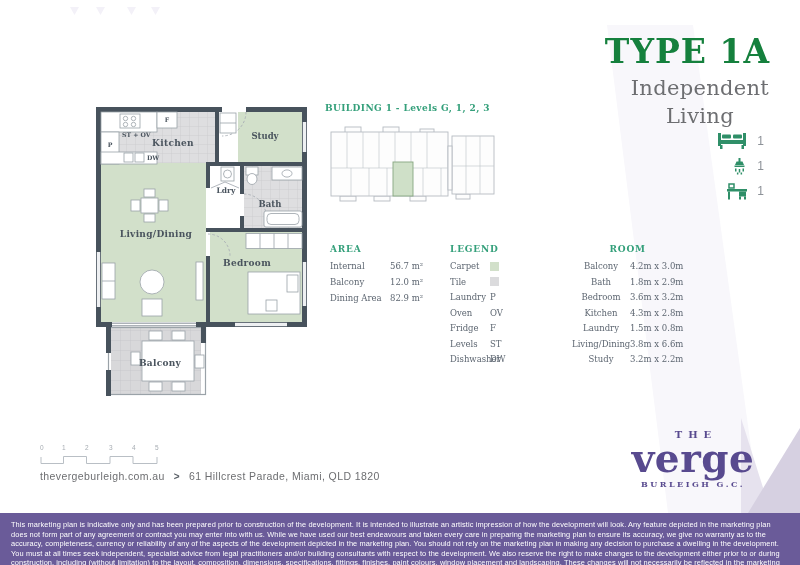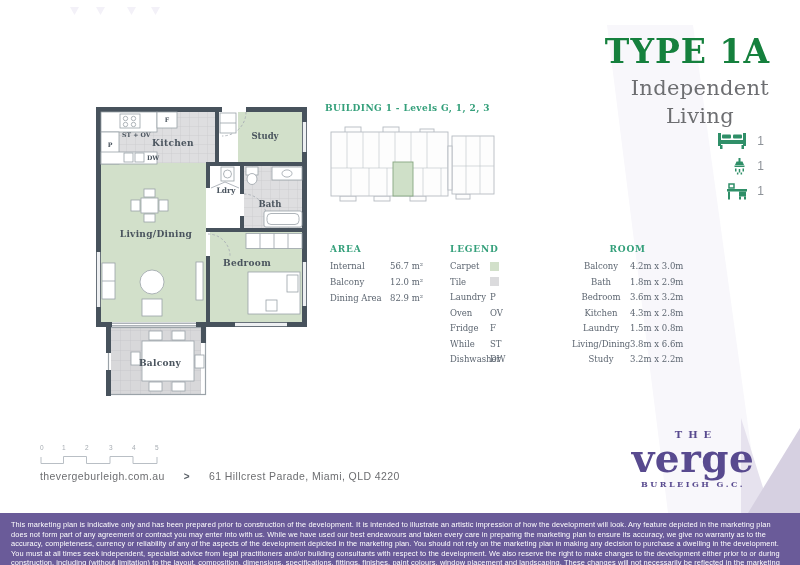--- a/index.html
+++ b/index.html
@@ -39,21 +39,21 @@
   #room-table { left:572px;text-align:center; }
   #room-table .lbl { width:58px; }
   .swatch { display:inline-block; width:9px; height:9px; margin-top:0.5px; }
   .swatch.carpet { background:#D2E0CA; }
   .swatch.tile { background:#DBDBDD; }
 
   
   .scalebar { position:absolute; left:40px; top:444px; width:120px; height:22px; }
   .scalebar span { position:absolute; top:0; font-size:6.5px; color:#a6acb2;
     font-family:"Liberation Sans", sans-serif; }
-  .addr-line { position:absolute; left:40px; top:470px; display:flex; gap:19px; align-items:center;
+  .addr-line { position:absolute; left:40px; top:470px; display:flex; gap:9px; align-items:center;
     font-family:"Liberation Sans", sans-serif; font-size:10.5px; color:#6d6e71; letter-spacing:0.4px; }
   .addr-line .sep { font-weight:bold; color:#595f66; font-size:10px; }
 
   
   .logo { position:absolute; right:38px; top:429px; width:138px; text-align:center; color:#584A8F; }
   .logo .the { font-size:10px; font-weight:bold; letter-spacing:6px; text-indent:6px; }
   .logo .name { font-size:39px; font-weight:bold; line-height:36px; letter-spacing:0.5px; }
   .logo .loc { font-size:8px; font-weight:bold; letter-spacing:2.5px; margin-top:3px; }
 
   
@@ -340,21 +340,21 @@
       </div>
       <div class="row">
         <span class="lbl">Oven</span>
         <span>OV</span>
       </div>
       <div class="row">
         <span class="lbl">Fridge</span>
         <span>F</span>
       </div>
       <div class="row">
-        <span class="lbl">While</span>
+        <span class="lbl">Levels</span>
         <span>ST</span>
       </div>
       <div class="row">
         <span class="lbl">Dishwasher</span>
         <span>DW</span>
       </div>
     </div>
 
     <div class="tbl" id="room-table">
       <h3>ROOM</h3>
@@ -396,21 +396,21 @@
       <span style="left:92px">4</span>
       <span style="left:115px">5</span>
       <svg class="abs" style="left:0;top:10px" width="120" height="12" viewBox="0 0 120 12">
         <polyline points="1,3 1,9.5 23.5,9.5 23.5,2.5 46.5,2.5 46.5,9.5 70,9.5 70,2.5 93,2.5 93,9.5 117,9.5 117,3" fill="none" stroke="#B9BFC5" stroke-width="1"></polyline>
       </svg>
     </div>
 
     <div class="addr-line">
       <span>thevergeburleigh.com.au</span>
       <span class="sep">&gt;</span>
-      <span>61 Hillcrest Parade, Miami, QLD 4220</span>
+      <span>61 Hillcrest Parade, Miami, QLD 1820</span>
     </div>
 
     <div class="logo">
       <div class="the">THE</div>
       <div class="name">verge</div>
       <div class="loc">BURLEIGH G.C.</div>
     </div>
 
   </div>
 

